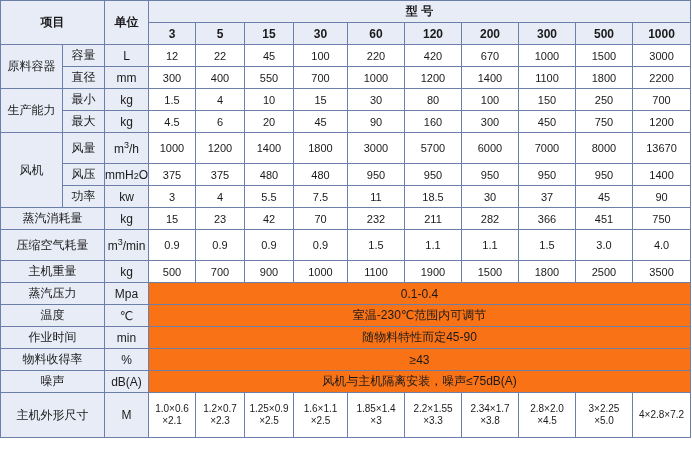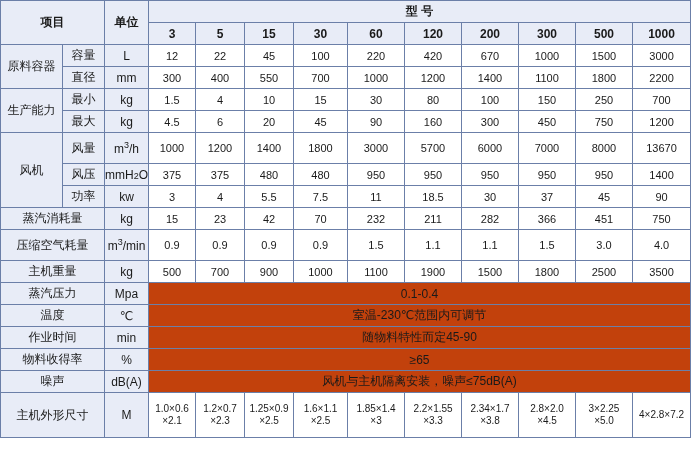--- a/index.html
+++ b/index.html
@@ -39,21 +39,21 @@
     vertical-align:middle;
     padding:0;
     height:21px;
     font-weight:normal;
     font-size:12px;
     background:transparent;
   }
   .hdr{background:#e8ecf7;font-weight:bold;}
   .lbl{background:#e8ecf7;font-weight:normal;}
   .num{background:#ffffff;font-size:11px;}
-  .wide{font-size:12px;background:#c2410c;}
+  .wide{font-size:12px;background:#f97316;}
   .dim{font-size:10px;line-height:1.25;padding:1px 0;}
   .tall{height:30px;}
   sup{font-size:8px;}
 </style>
 </head>
 <body>
 
 <div id="watermark">江苏江通干燥设备有限公司</div>
 
 <table>
@@ -257,21 +257,21 @@
       <td class="wide" colspan="10">室温-230℃范围内可调节</td>
     </tr>
     <tr>
       <td class="lbl" colspan="2">作业时间</td>
       <td class="lbl">min</td>
       <td class="wide" colspan="10">随物料特性而定45-90</td>
     </tr>
     <tr>
       <td class="lbl" colspan="2">物料收得率</td>
       <td class="lbl">%</td>
-      <td class="wide" colspan="10">≥65</td>
+      <td class="wide" colspan="10">≥43</td>
     </tr>
     <tr>
       <td class="lbl" colspan="2">噪声</td>
       <td class="lbl">dB(A)</td>
       <td class="wide" colspan="10">风机与主机隔离安装，噪声≤75dB(A)</td>
     </tr>
 
     <tr>
       <td class="lbl" colspan="2" style="height:44px">主机外形尺寸</td>
       <td class="lbl">M</td>

